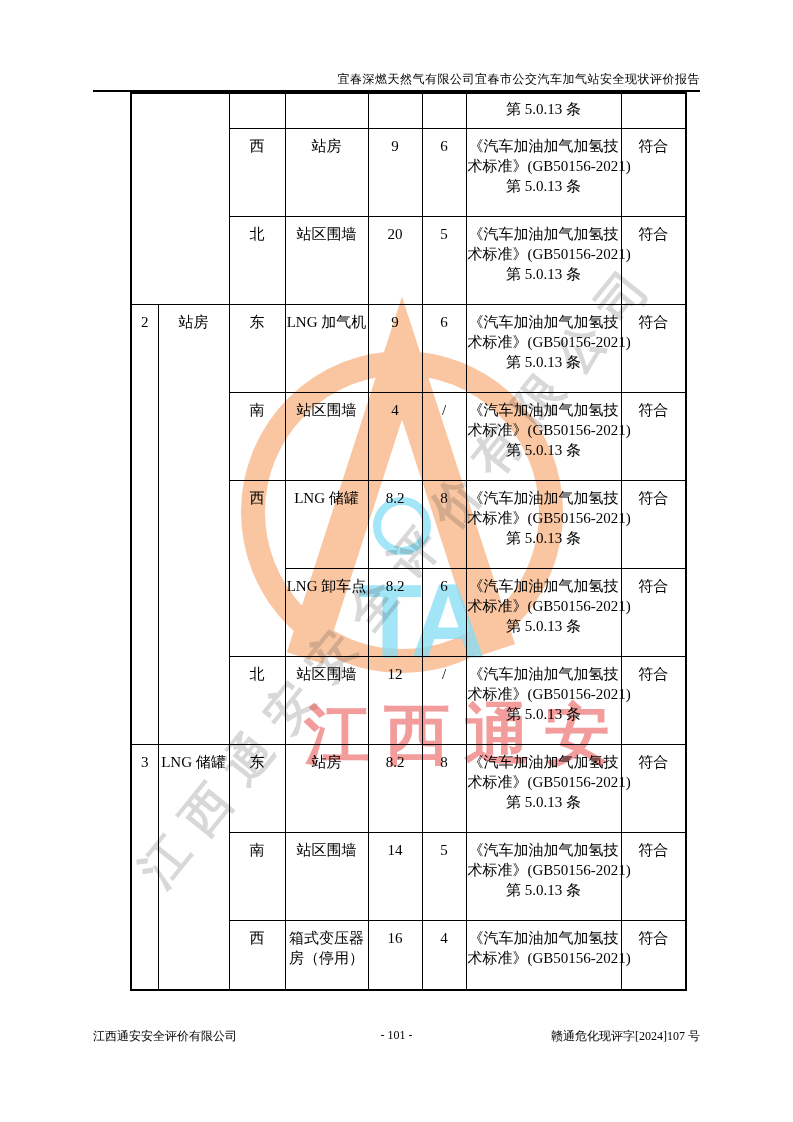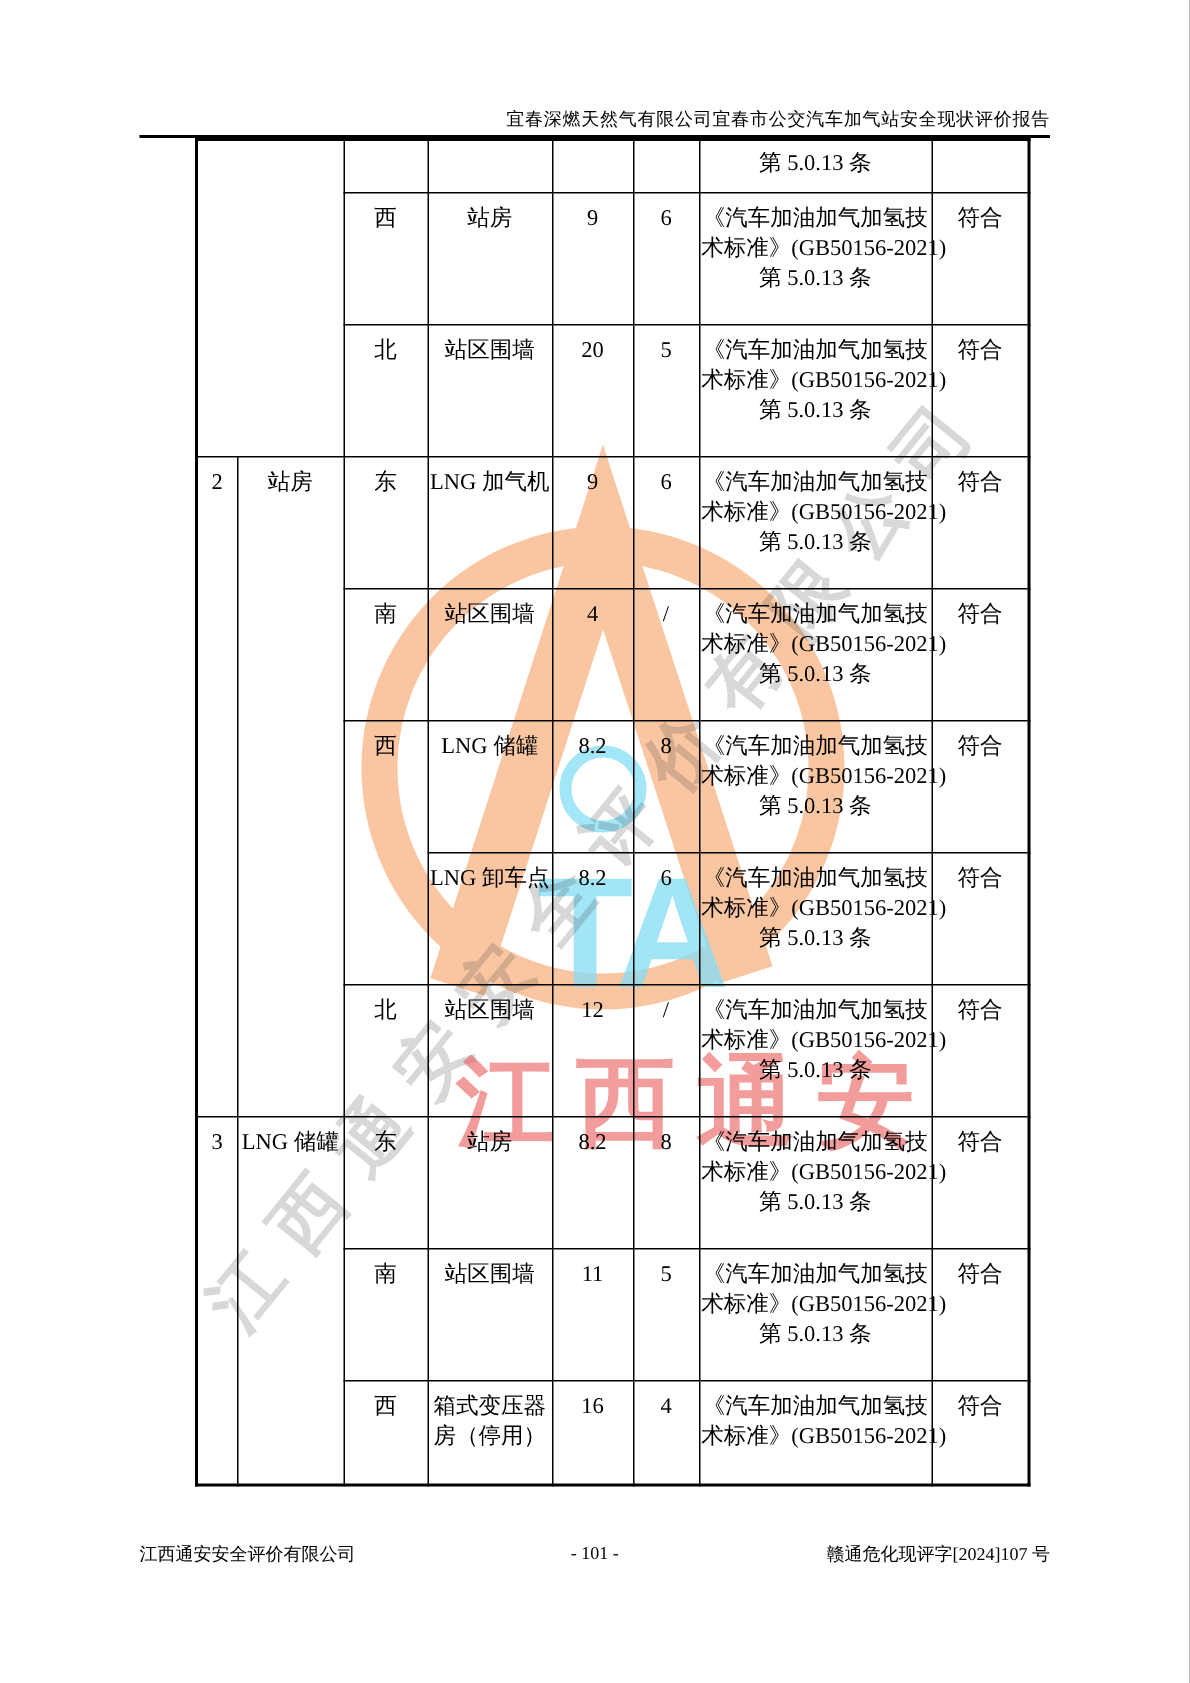--- a/index.html
+++ b/index.html
@@ -195,21 +195,21 @@
           <td>8.2</td>
           <td>8</td>
           <td class="basis">《汽车加油加气加氢技
 术标准》(GB50156-2021)
 第 5.0.13 条</td>
           <td>符合</td>
         </tr>
         <tr class="row-std">
           <td>南</td>
           <td class="obj">站区围墙</td>
-          <td>11</td>
+          <td>14</td>
           <td>5</td>
           <td class="basis">《汽车加油加气加氢技
 术标准》(GB50156-2021)
 第 5.0.13 条</td>
           <td>符合</td>
         </tr>
         <tr class="row-last">
           <td>西</td>
           <td class="obj">箱式变压器
 房（停用）</td>

